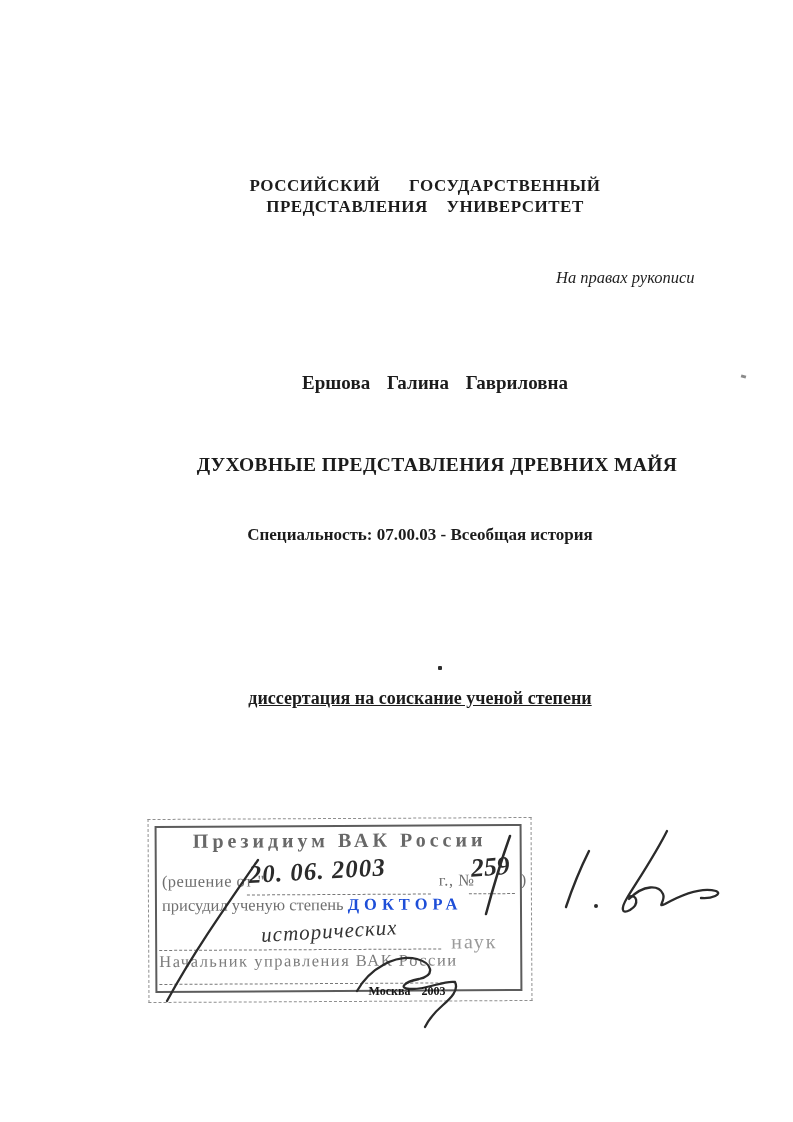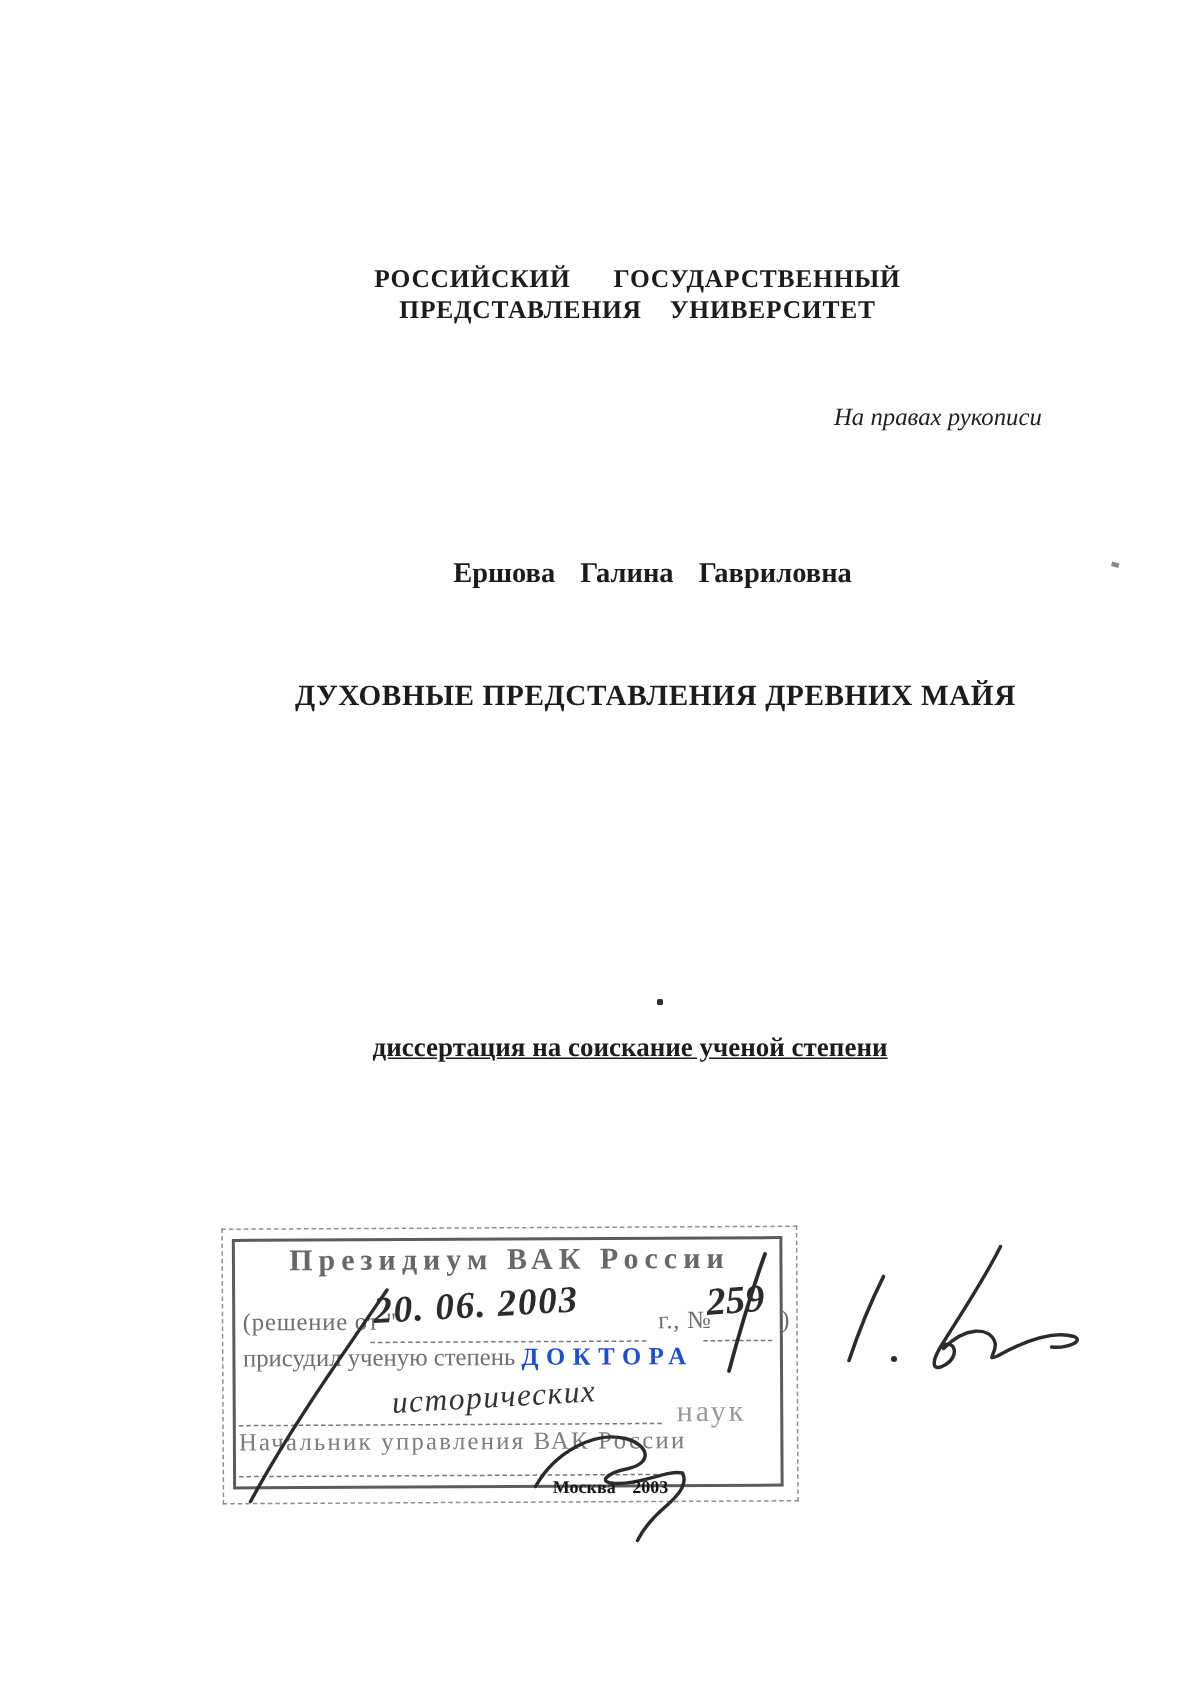--- a/index.html
+++ b/index.html
@@ -115,20 +115,21 @@
     <span class="l1">РОССИЙСКИЙ ГОСУДАРСТВЕННЫЙ</span>
     <span class="l2">ПРЕДСТАВЛЕНИЯ УНИВЕРСИТЕТ</span>
   </div>
 
   <div class="abs manuscript">На правах рукописи</div>
 
   <div class="abs author">Ершова Галина Гавриловна</div>
 
   <div class="abs title">ДУХОВНЫЕ ПРЕДСТАВЛЕНИЯ ДРЕВНИХ МАЙЯ</div>
 
+  <div class="abs specialty">Специальность: 07.00.03 - Всеобщая история</div>
 
   <div class="abs dissertation">
     <span>диссертация на соискание ученой степени</span><br>
   </div>
 
   <div class="abs stamp">
     <div class="stamp-inner"></div>
 
     <div class="abs st-line1">Президиум ВАК России</div>
 

